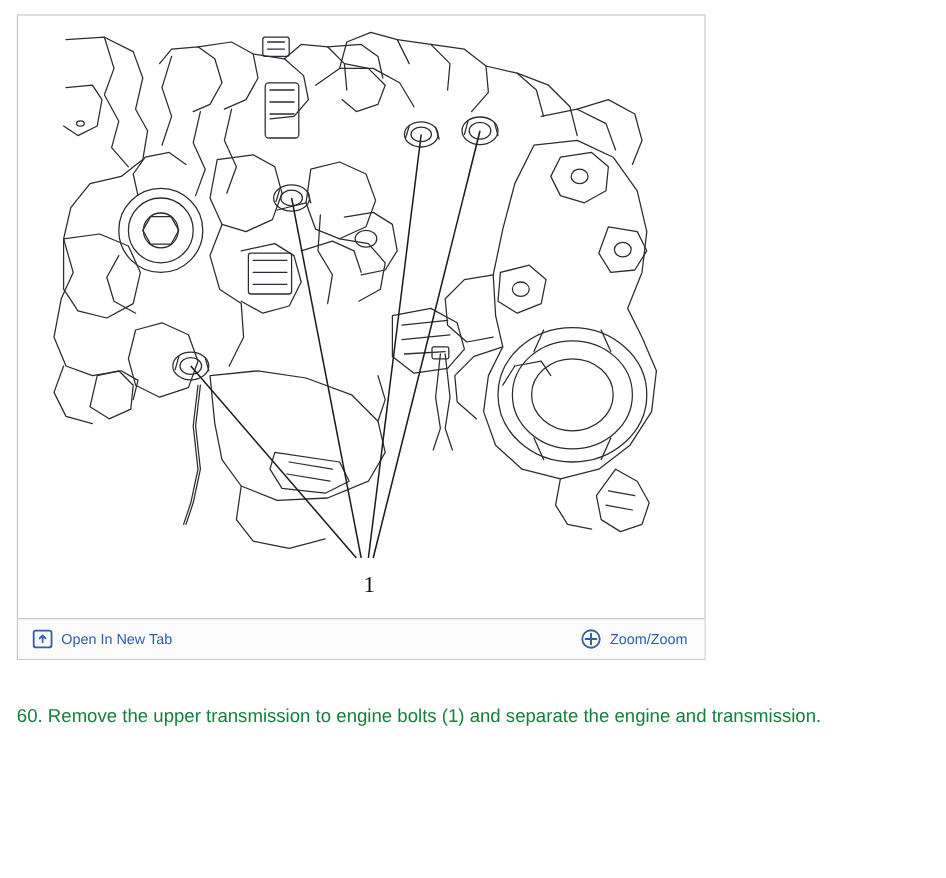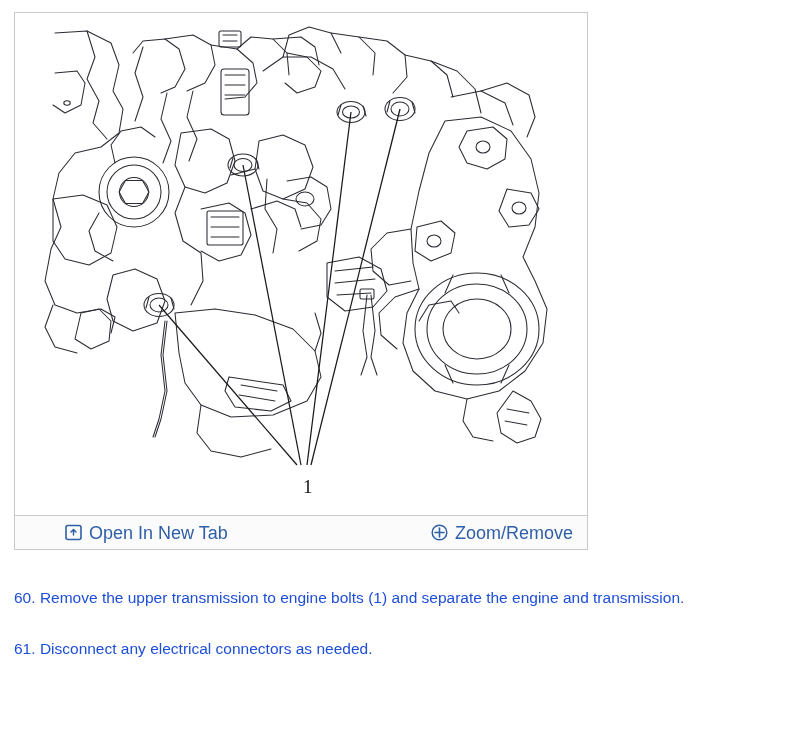--- a/index.html
+++ b/index.html
@@ -51,45 +51,44 @@
     justify-content: space-between;
     padding: 0 14px 0 12px;
     box-sizing: border-box;
   }
   .tool-btn {
     display: flex;
     align-items: center;
     gap: 7px;
     cursor: pointer;
     color: #2f5fa8;
-    font-size: 18px;
+    font-size: 12px;
     line-height: 1;
     background: none;
     border: none;
     padding: 0;
     font-family: "Liberation Sans", sans-serif;
-    margin-left: 38px;
   }
   .tool-btn .label { color: #2f5fa8; }
   .icon-box {
     width: 17px;
     height: 17px;
     display: inline-block;
     flex: 0 0 auto;
   }
   .steps {
     position: absolute;
     left: 14px;
     top: 588px;
     width: 760px;
   }
   .step {
     font-size: 15.5px;
     line-height: 1.35;
-    color: #1d4ed8;
+    color: #15803d;
     margin-bottom: 30px;
     white-space: nowrap;
   }
   .callout-num {
     font-family: "Liberation Serif", serif;
   }
 </style>
 </head>
 <body>
 
@@ -235,29 +234,25 @@
         </span>
         <span class="label">Open In New Tab</span>
       </button>
       <button class="tool-btn">
         <span class="icon-box">
           <svg width="17" height="17" viewBox="0 0 17 17" xmlns="http://www.w3.org/2000/svg">
             <circle cx="8.5" cy="8.5" r="7.3" fill="none" stroke="#2f5fa8" stroke-width="1.5"></circle>
             <path d="M8.5 4 L8.5 13 M4 8.5 L13 8.5" stroke="#2f5fa8" stroke-width="1.6" stroke-linecap="round"></path>
           </svg>
         </span>
-        <span class="label">Zoom/Remove</span>
+        <span class="label">Zoom/Zoom</span>
       </button>
     </div>
   </div>
 
   <div class="steps">
     <div class="step">
       <span>60.</span>
       <span>Remove the upper transmission to engine bolts (1) and separate the engine and transmission.</span>
     </div>
-    <div class="step">
-      <span>61.</span>
-      <span>Disconnect any electrical connectors as needed.</span>
-    </div>
   </div>
 
 </div>
 
 </body></html>

